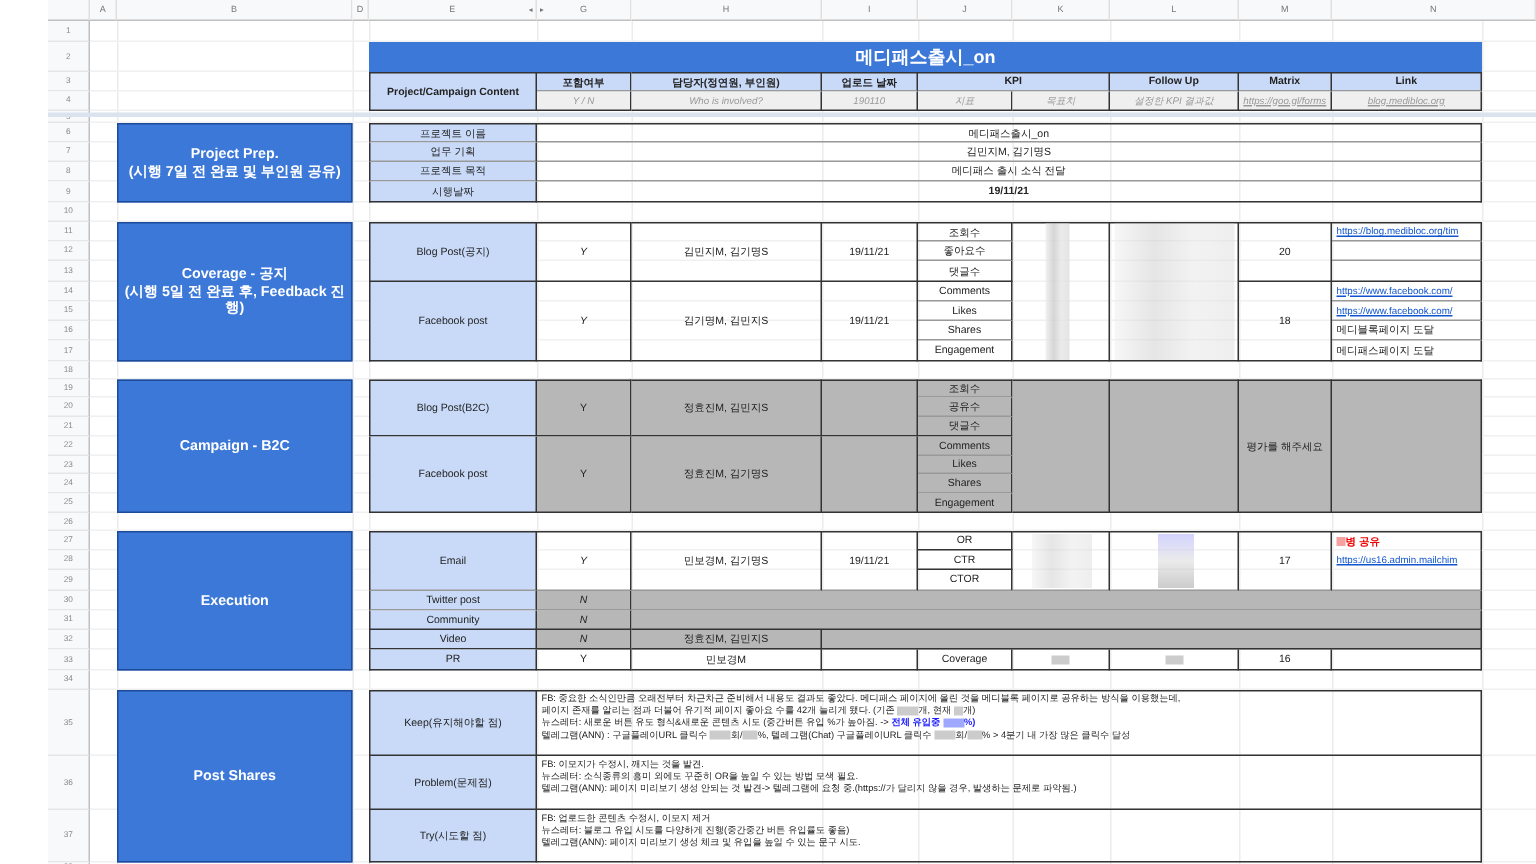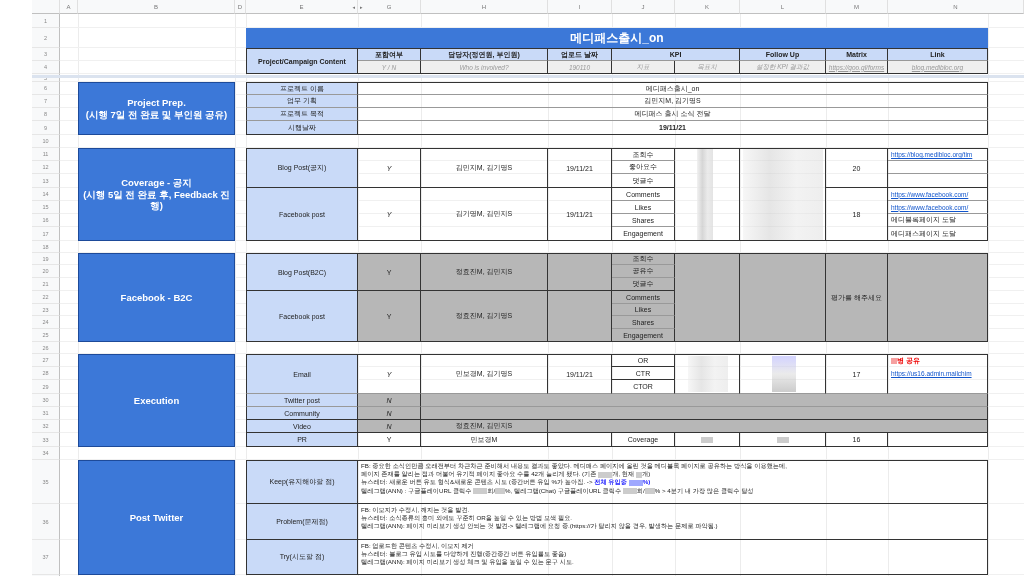--- a/index.html
+++ b/index.html
@@ -159,23 +159,23 @@
 <div class="cell sub bb br" style="left:740px;top:61px;width:86px;height:13px;">설정한 KPI 결과값</div>
 <div class="cell sub bb br" style="left:826px;top:61px;width:62px;height:13px;text-decoration:underline;">https://goo.gl/forms</div>
 <div class="cell sub bb br" style="left:888px;top:61px;width:100px;height:13px;text-decoration:underline;">blog.medibloc.org</div>
 
 <div class="abs" style="left:32px;top:75px;width:992px;height:3px;background:#dbe3ef;"></div>
 
 <div class="cell blue-block" style="left:78px;top:82px;width:157px;height:53px;white-space:pre-line;">Project Prep.
 (시행 7일 전 완료 및 부인원 공유)</div>
 <div class="cell blue-block" style="left:78px;top:148px;width:157px;height:93px;white-space:pre-line;">Coverage - 공지
 (시행 5일 전 완료 후, Feedback 진행)</div>
-<div class="cell blue-block" style="left:78px;top:253px;width:157px;height:89px;">Facebook - B2C</div>
+<div class="cell blue-block" style="left:78px;top:253px;width:157px;height:89px;">Campaign - B2C</div>
 <div class="cell blue-block" style="left:78px;top:354px;width:157px;height:93px;">Execution</div>
-<div class="cell blue-block" style="left:78px;top:460px;width:157px;height:115px;">Post Twitter</div>
+<div class="cell blue-block" style="left:78px;top:460px;width:157px;height:115px;">Post Shares</div>
 
 <div class="cell lb bt bl br thin" style="left:246px;top:82px;width:112px;height:13px;">프로젝트 이름</div>
 <div class="cell bt br thin" style="left:358px;top:82px;width:630px;height:13px;">메디패스출시_on</div>
 <div class="cell lb bl br thin" style="left:246px;top:95px;width:112px;height:13px;">업무 기획</div>
 <div class="cell br thin" style="left:358px;top:95px;width:630px;height:13px;">김민지M, 김기명S</div>
 <div class="cell lb bl br thin" style="left:246px;top:108px;width:112px;height:13px;">프로젝트 목적</div>
 <div class="cell br thin" style="left:358px;top:108px;width:630px;height:13px;">메디패스 출시 소식 전달</div>
 <div class="cell lb bl br bb" style="left:246px;top:121px;width:112px;height:14px;">시행날짜</div>
 <div class="cell br bb" style="left:358px;top:121px;width:630px;height:14px;font-weight:bold;">19/11/21</div>
 

